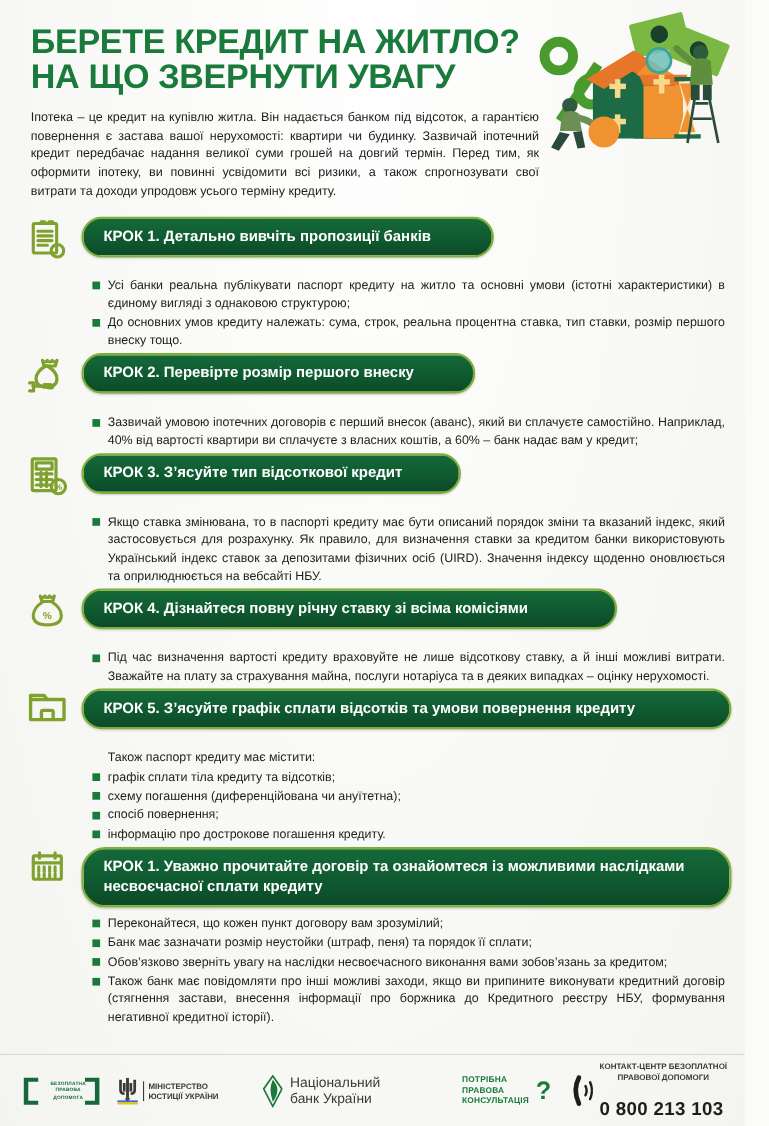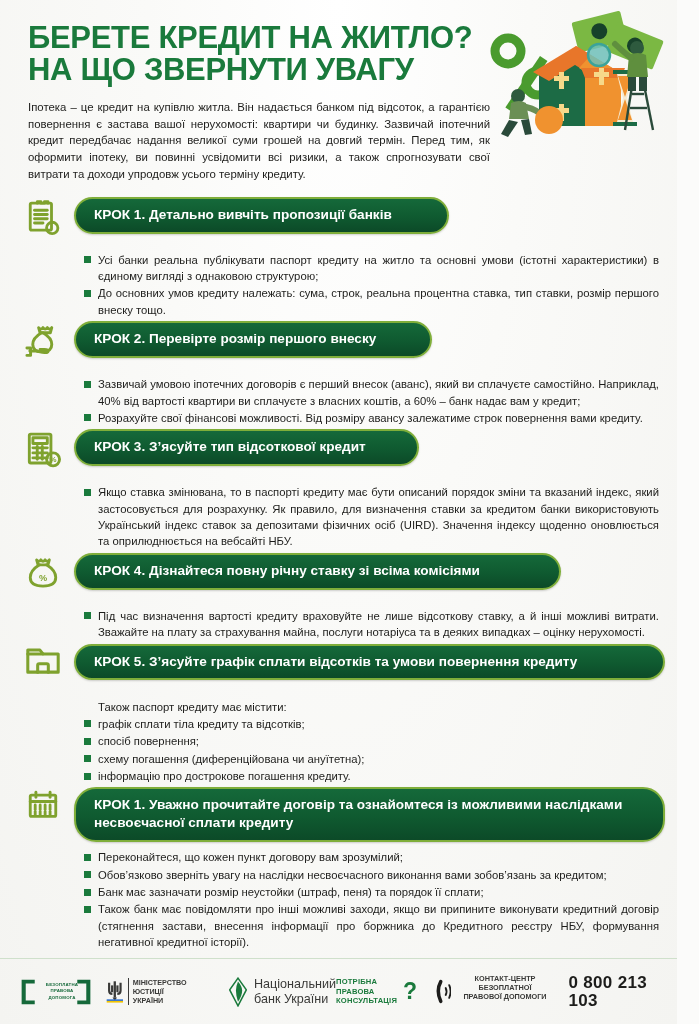--- a/index.html
+++ b/index.html
@@ -172,21 +172,21 @@
     font-size:7.6px;
     font-weight:bold;
     line-height:1.3;
     color:#1a7a3c;
     text-transform:uppercase;
     white-space:pre-line;
     letter-spacing:.2px;
   }
   .qmark { font-size:23px; font-weight:bold; color:#1a7a3c; line-height:1; }
   .hotline { display:flex; align-items:center; gap:6px; }
-  .hotline-lines { display:flex; flex-direction:row;gap:16px; }
+  .hotline-lines { display:flex; flex-direction:column;gap:16px; }
   .hotline-label {
     font-size:7.3px;
     font-weight:bold;
     color:#3a3a38;
     text-transform:uppercase;
     line-height:1.28;
     white-space:pre-line;
     text-align:center;
   }
   .hotline-number {
@@ -320,21 +320,20 @@
             <path class="ico" d="M8 38 h8 l12 2 q5 1 5 -2 q0 -2 -5 -2 h-6"></path>
             <path class="ico" d="M4 34 h5 v10 h-5"></path>
           </svg>
         </div>
         <div class="banner w2">
           <div class="banner-text"><b>КРОК 2.</b><span> Перевірте розмір першого внеску</span></div>
         </div>
       </div>
       <div class="bullets">
         <div class="bullet">Зазвичай умовою іпотечних договорів є перший внесок (аванс), який ви сплачуєте самостійно. Наприклад, 40% від вартості квартири ви сплачуєте з власних коштів, а 60% – банк надає вам у кредит;</div>
-        <div class="bullet">Розрахуйте свої фінансові можливості. Від розміру авансу залежатиме строк повернення вами кредиту.</div>
       </div>
     </div>
 
     <div class="step">
       <div class="step-head">
         <div class="step-icon">
           <svg viewBox="0 0 50 52" width="36" height="38">
             <rect class="ico" x="6" y="4" width="30" height="40" rx="2"></rect>
             <rect class="ico" x="11" y="9" width="20" height="8"></rect>
             <g class="ico">
@@ -384,22 +383,22 @@
             <path class="ico" d="M18 34 v-9 q0 -2 2 -2 h10 q2 0 2 2 v9"></path>
           </svg>
         </div>
         <div class="banner w5">
           <div class="banner-text"><b>КРОК 5.</b><span> З’ясуйте графік сплати відсотків та умови повернення кредиту</span></div>
         </div>
       </div>
       <div class="bullets">
         <div class="lead-line">Також паспорт кредиту має містити:</div>
         <div class="bullet nojust">графік сплати тіла кредиту та відсотків;</div>
+        <div class="bullet nojust">схему погашення (диференційована чи ануїтетна);</div>
         <div class="bullet nojust">спосіб повернення;</div>
-        <div class="bullet nojust">схему погашення (диференційована чи ануїтетна);</div>
         <div class="bullet nojust">інформацію про дострокове погашення кредиту.</div>
       </div>
     </div>
 
     <div class="step">
       <div class="step-head">
         <div class="step-icon">
           <svg viewBox="0 0 48 44" width="34" height="32">
             <rect class="ico" x="6" y="8" width="36" height="30" rx="2"></rect>
             <line class="ico" x1="6" y1="17" x2="42" y2="17"></line>
@@ -416,22 +415,22 @@
               <line x1="34" y1="31" x2="34" y2="35"></line>
             </g>
           </svg>
         </div>
         <div class="banner w6">
           <div class="banner-text"><b>КРОК 1.</b><span> Уважно прочитайте договір та ознайомтеся із можливими наслідками несвоєчасної сплати кредиту</span></div>
         </div>
       </div>
       <div class="bullets">
         <div class="bullet nojust">Переконайтеся, що кожен пункт договору вам зрозумілий;</div>
+        <div class="bullet nojust">Банк має зазначати розмір неустойки (штраф, пеня) та порядок її сплати;</div>
         <div class="bullet nojust">Обов’язково зверніть увагу на наслідки несвоєчасного виконання вами зобов’язань за кредитом;</div>
-        <div class="bullet nojust">Банк має зазначати розмір неустойки (штраф, пеня) та порядок її сплати;</div>
         <div class="bullet">Також банк має повідомляти про інші можливі заходи, якщо ви припините виконувати кредитний договір (стягнення застави, внесення інформації про боржника до Кредитного реєстру НБУ, формування негативної кредитної історії).</div>
       </div>
     </div>
 
   </div>
 
   <div class="footer">
     <div class="logo-group">
 
       <div class="bpd-logo">

